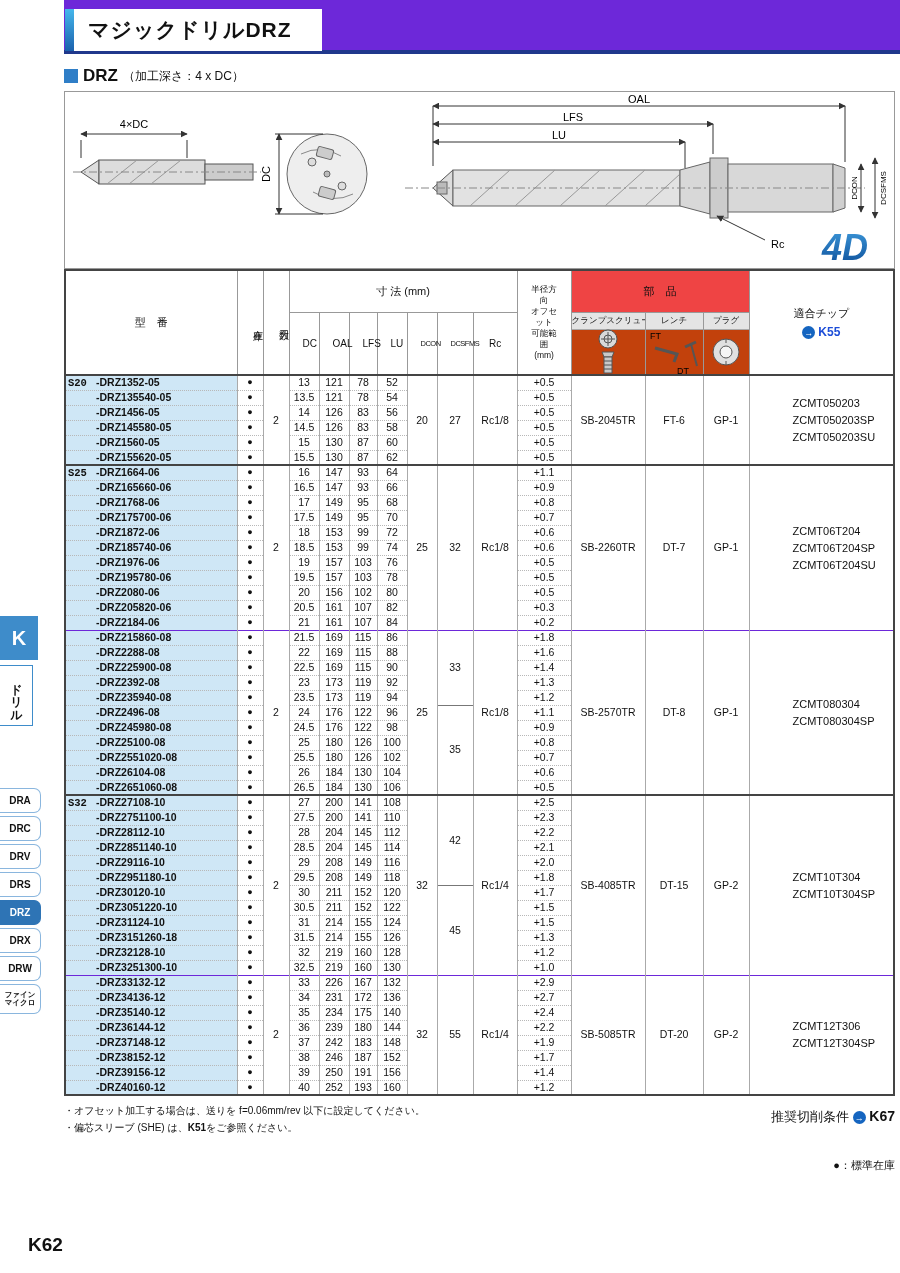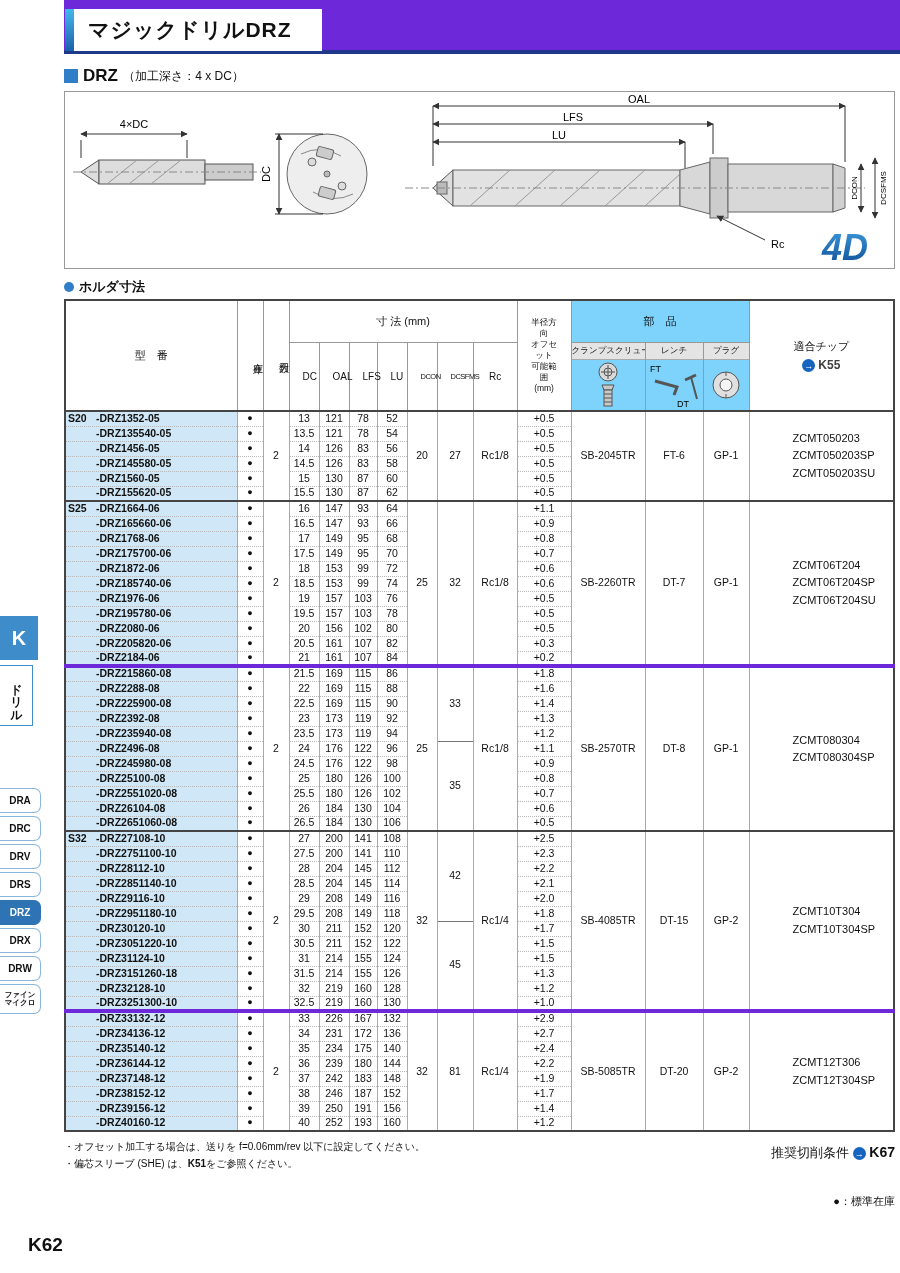--- a/index.html
+++ b/index.html
@@ -16,40 +16,40 @@
 .sec-sq{width:14px;height:14px;background:#2f7ec7;}
 .sec-name{font-size:17px;font-weight:bold;}
 .sec-sub{font-size:12px;font-weight:normal;}
 .diagram{border:1px solid #999;margin-top:5px;height:178px;position:relative;background:#fff;}
 .holder{display:flex;align-items:center;gap:5px;margin:9px 0 3px;}
 .holder-dot{width:10px;height:10px;border-radius:50%;background:#2f7ec7;}
 .holder-label{font-size:13px;font-weight:bold;}
 
 table{border-collapse:collapse;table-layout:fixed;width:831px;border:2px solid #444;}
 th{border:1px solid #999;font-weight:normal;padding:13px;background:#fff;font-size:11px;vertical-align:middle;}
-.gray{background:#7dd3fc;font-size:10px;}
+.gray{background:#ef4444;font-size:10px;}
 .th-strip{font-size:11px;height:20px;}
 .vtext{writing-mode:vertical-rl;text-orientation:upright;font-size:10px;margin:0 auto;letter-spacing:1px;}
 .th-offset{font-size:8.5px;white-space:pre-line;line-height:1.3;}
 .th-dim{font-size:10px;}
 .th-dim.small{font-size:7.5px;letter-spacing:-0.5px;}
 .th-part{padding:0;vertical-align:top;}
 .plabel{background:#e4e4e4;font-size:8.5px;padding:2px 0;border-bottom:1px solid #aaa;text-align:center;white-space:nowrap;overflow:hidden;}
-.picon{height:50px;display:flex;align-items:center;justify-content:center;background:#7dd3fc;}
+.picon{height:44px;display:flex;align-items:center;justify-content:center;background:#c2410c;}
 .th-chip{font-size:11px;border-radius:30px;}
 .chip-ref{margin-top:4px;}
 .cir{display:inline-flex;width:13px;height:13px;border-radius:50%;background:#1565c0;color:#fff;font-size:9px;align-items:center;justify-content:center;vertical-align:middle;}
-.ref{color:#404040;font-weight:bold;font-size:12px;}
+.ref{color:#1d4ed8;font-weight:bold;font-size:12px;}
 thead tr:last-child th{border-bottom:1.5px solid #555;}
 tbody td{border-left:1px solid #aaa;border-right:1px solid #aaa;border-top:1px dotted #b8b8b8;height:15px;padding:0 2px;font-size:10.5px;text-align:center;vertical-align:middle;line-height:1.1;}
 tr.series-start td{border-top:2px solid #444;}
-tr.block-start td{border-top:4px solid #6d28d9;}
+tr.block-start td{border-top:1px solid #6d28d9;}
 td.span-start{border-top:1px solid #777;}
 .model-cell{background:#cfe7f6;text-align:left !important;font-weight:bold;white-space:nowrap;}
-.model-cell .series{display:inline-block;width:28px;}
+.model-cell .series{display:inline-block;width:28px;font-family:Liberation Mono, monospace;}
 .stock{font-size:9px;}
 .chips{text-align:left !important;padding-left:7px !important;font-size:11px !important;}
 .chips div{line-height:1.55;margin-left:36px;}
 
 .foot{display:flex;justify-content:space-between;align-items:flex-start;margin-top:6px;}
 .notes{font-size:10px;line-height:1.7;}
 .links{text-align:right;font-size:13px;line-height:2.0;white-space:nowrap;}
 .links .lref{color:#111;font-weight:bold;font-size:14px;margin-top:36px;}
 .legend{text-align:right;font-size:11px;margin-top:22px;}
 .pageno{position:absolute;left:28px;top:1234px;font-size:19px;font-weight:bold;}
@@ -154,24 +154,20 @@
         <line x1="810" y1="66" x2="810" y2="126" stroke="#333" marker-start="url(#ah)" marker-end="url(#ah)"></line>
         <text transform="rotate(-90 792 96)" x="792" y="96" text-anchor="middle" font-size="8">DCON</text>
         <text transform="rotate(-90 821 96)" x="821" y="96" text-anchor="middle" font-size="8">DCSFMS</text>
         <line x1="700" y1="148" x2="652" y2="124" stroke="#333" marker-end="url(#ah)"></line>
         <text x="706" y="156" font-size="11">Rc</text>
       </g>
       <text x="780" y="168" text-anchor="middle" font-size="36" font-style="italic" font-weight="bold" fill="url(#lg4d)">4D</text>
     </svg>
   </div>
 
-  <div class="holder">
-    <span class="holder-dot"></span>
-    <span class="holder-label">ホルダ寸法</span>
-  </div>
 
   <table>
     <colgroup>
       <col style="width:172px">
         <col style="width:26px">
         <col style="width:26px">
       <col style="width:30px">
         <col style="width:30px">
         <col style="width:28px">
         <col style="width:30px">
@@ -667,21 +663,21 @@
         </tr>
         <tr class="block-start">
           <td class="model-cell"><span class="series"></span><span class="mnum">-DRZ33132-12</span></td>
           <td class="stock">●</td>
           <td rowspan="8">2</td>
           <td>33</td>
           <td>226</td>
           <td>167</td>
           <td>132</td>
           <td rowspan="8">32</td>
-          <td rowspan="8">81</td>
+          <td rowspan="8">55</td>
           <td rowspan="8">Rc1/4</td>
           <td>+2.9</td>
           <td rowspan="8">SB-5085TR</td>
           <td rowspan="8">DT-20</td>
           <td rowspan="8">GP-2</td>
           <td class="chips" rowspan="8">
             <div>ZCMT12T306</div>
             <div>ZCMT12T304SP</div>
           </td>
         </tr>

